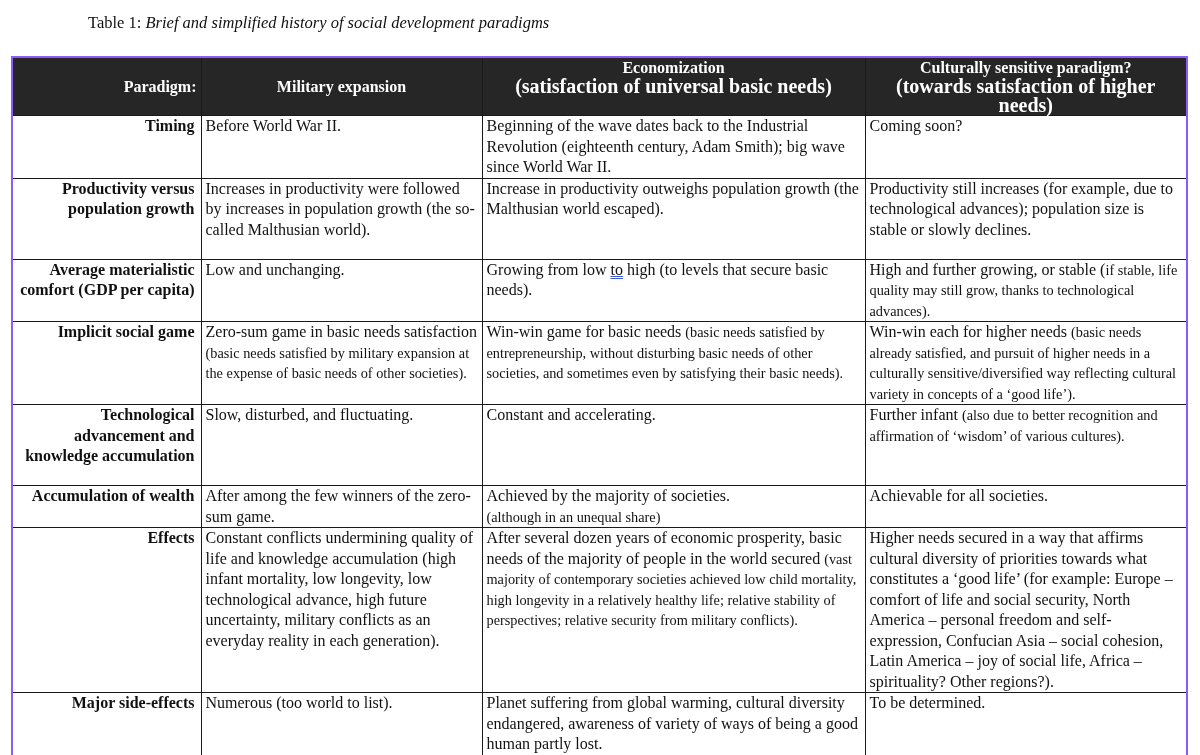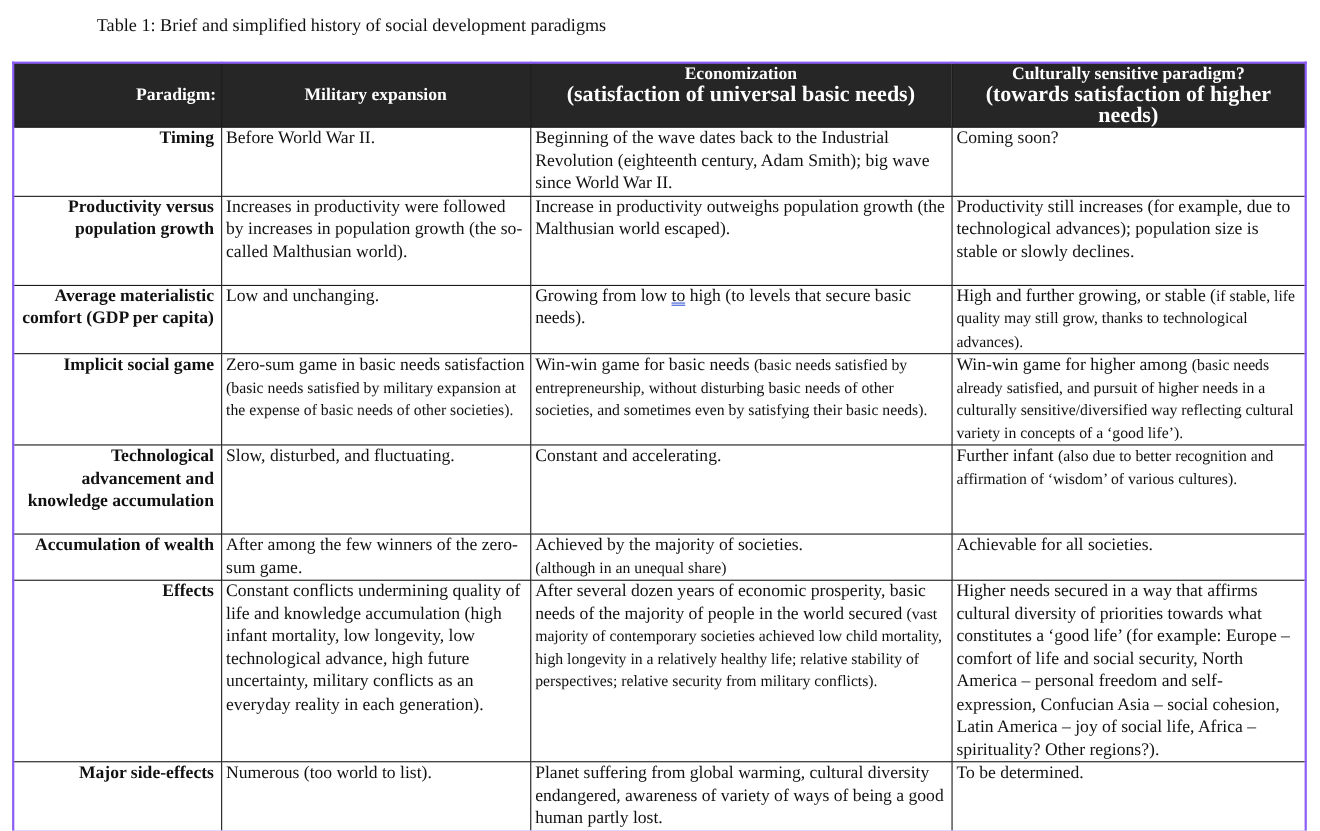--- a/index.html
+++ b/index.html
@@ -1,19 +1,19 @@
 <!DOCTYPE html>
 <html><head>
 <meta charset="utf-8">
 <style>
   html, body { margin:0; padding:0; background:#ffffff; }
   body { width:1200px; height:755px; position:relative; overflow:hidden;
          font-family:"Liberation Serif","DejaVu Serif",serif; color:#111; }
   .caption { position:absolute; left:88px; top:12px; font-size:16.5px; line-height:22px; white-space:nowrap; }
-  .caption .it { }
+  .caption .it { font-style:italic; }
   table.main { position:absolute; left:11px; top:56px; width:1175px;
                border-collapse:collapse; table-layout:fixed; }
   table.main col.c1 { width:189px; }
   table.main col.c2 { width:281px; }
   table.main col.c3 { width:383px; }
   table.main col.c4 { width:322px; }
   table.main th, table.main td { border:1.5px solid #1a1a1a; vertical-align:top; padding:0 4px; }
   table.main { border:2px solid #8b5cf6; }
   thead th { background:#262626; color:#ffffff; font-weight:bold; font-size:16px; line-height:19px;
              text-align:center; vertical-align:bottom; padding:1px 4px 1px 4px; height:38px; }
@@ -72,21 +72,21 @@
       <tr style="height: 60px;">
         <td class="rowhead">Average materialistic comfort (GDP per capita)</td>
         <td><span>Low and unchanging.</span></td>
         <td><span>Growing from low </span><span class="ul">to</span><span> high (to levels that secure basic needs).</span></td>
         <td><span>High and further growing, or stable (</span><span class="sm">if stable, life quality may still grow, thanks to technological advances).</span></td>
       </tr>
       <tr style="height: 78px;">
         <td class="rowhead">Implicit social game</td>
         <td><span>Zero-sum game in basic needs satisfaction </span><span class="sm">(basic needs satisfied by military expansion at the expense of basic needs of other societies).</span></td>
         <td><span>Win-win game for basic needs </span><span class="sm">(basic needs satisfied by entrepreneurship, without disturbing basic needs of other societies, and sometimes even by satisfying their basic needs).</span></td>
-        <td><span>Win-win game for higher among </span><span class="sm">(basic needs already satisfied, and pursuit of higher needs in a culturally sensitive/diversified way reflecting cultural variety in concepts of a ‘good life’).</span></td>
+        <td><span>Win-win each for higher needs </span><span class="sm">(basic needs already satisfied, and pursuit of higher needs in a culturally sensitive/diversified way reflecting cultural variety in concepts of a ‘good life’).</span></td>
       </tr>
       <tr style="height: 81px;">
         <td class="rowhead">Technological advancement and knowledge accumulation</td>
         <td><span>Slow, disturbed, and fluctuating.</span></td>
         <td><span>Constant and accelerating.</span></td>
         <td><span>Further infant </span><span class="sm">(also due to better recognition and affirmation of ‘wisdom’ of various cultures).</span></td>
       </tr>
       <tr style="height: 41px;">
         <td class="rowhead">Accumulation of wealth</td>
         <td><span>After among the few winners of the zero-sum game.</span></td>

